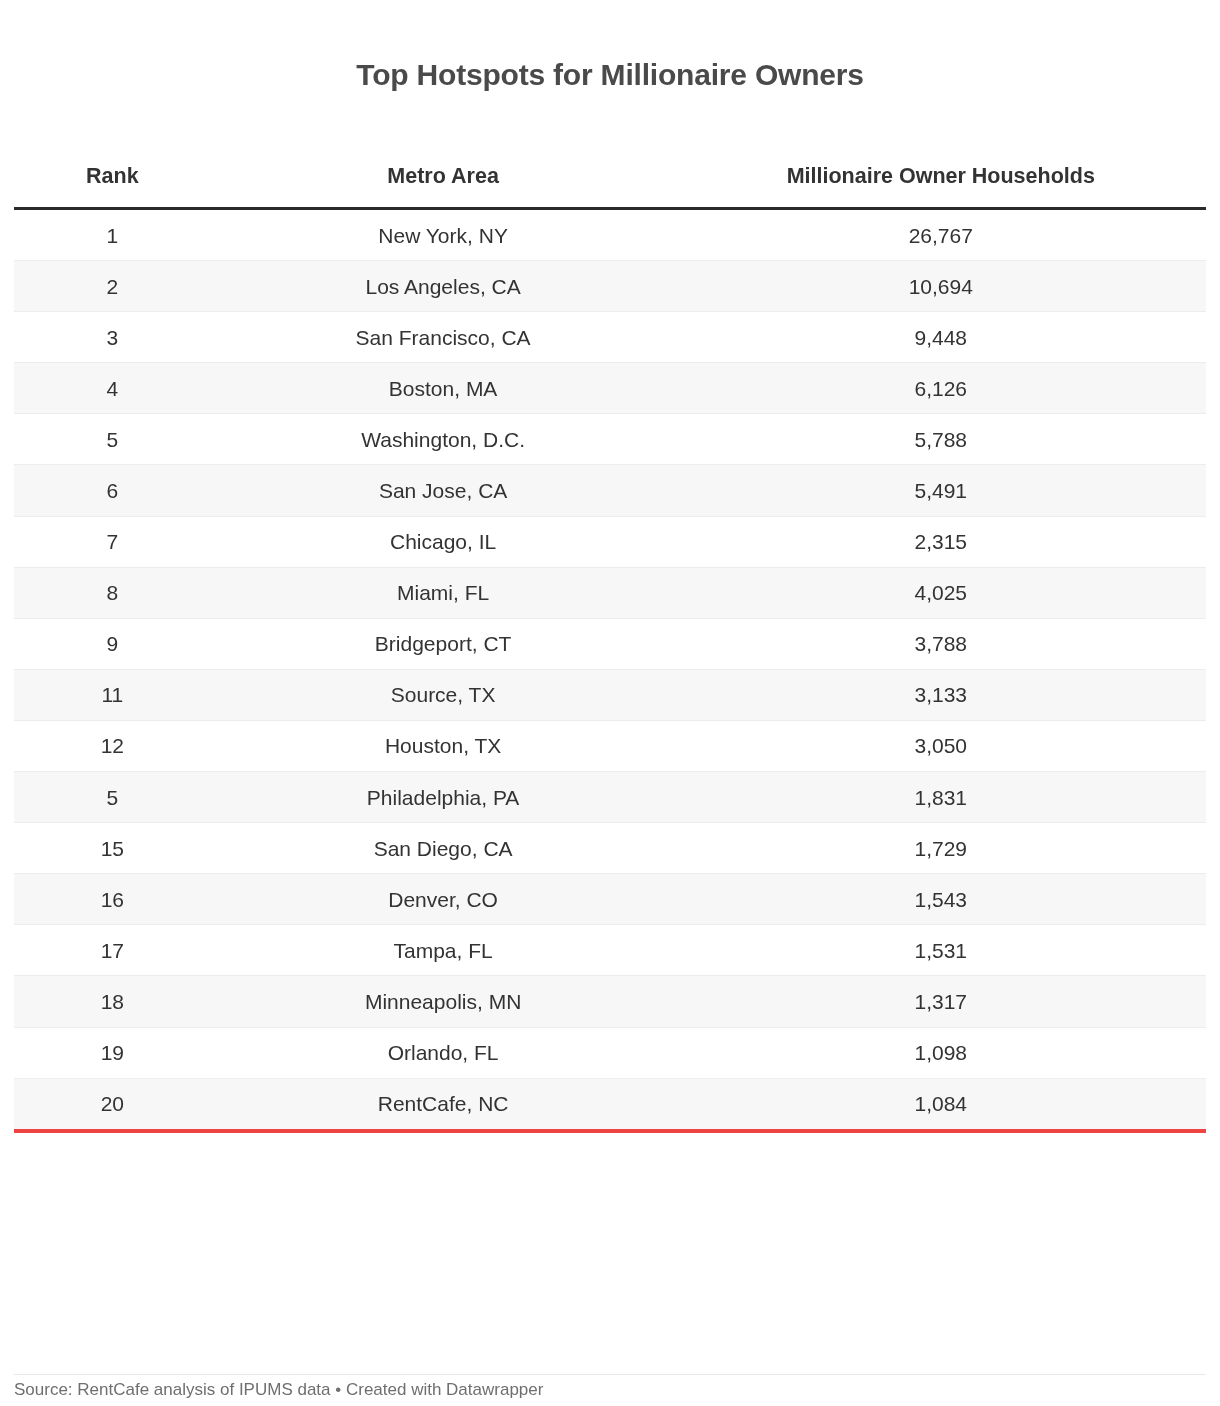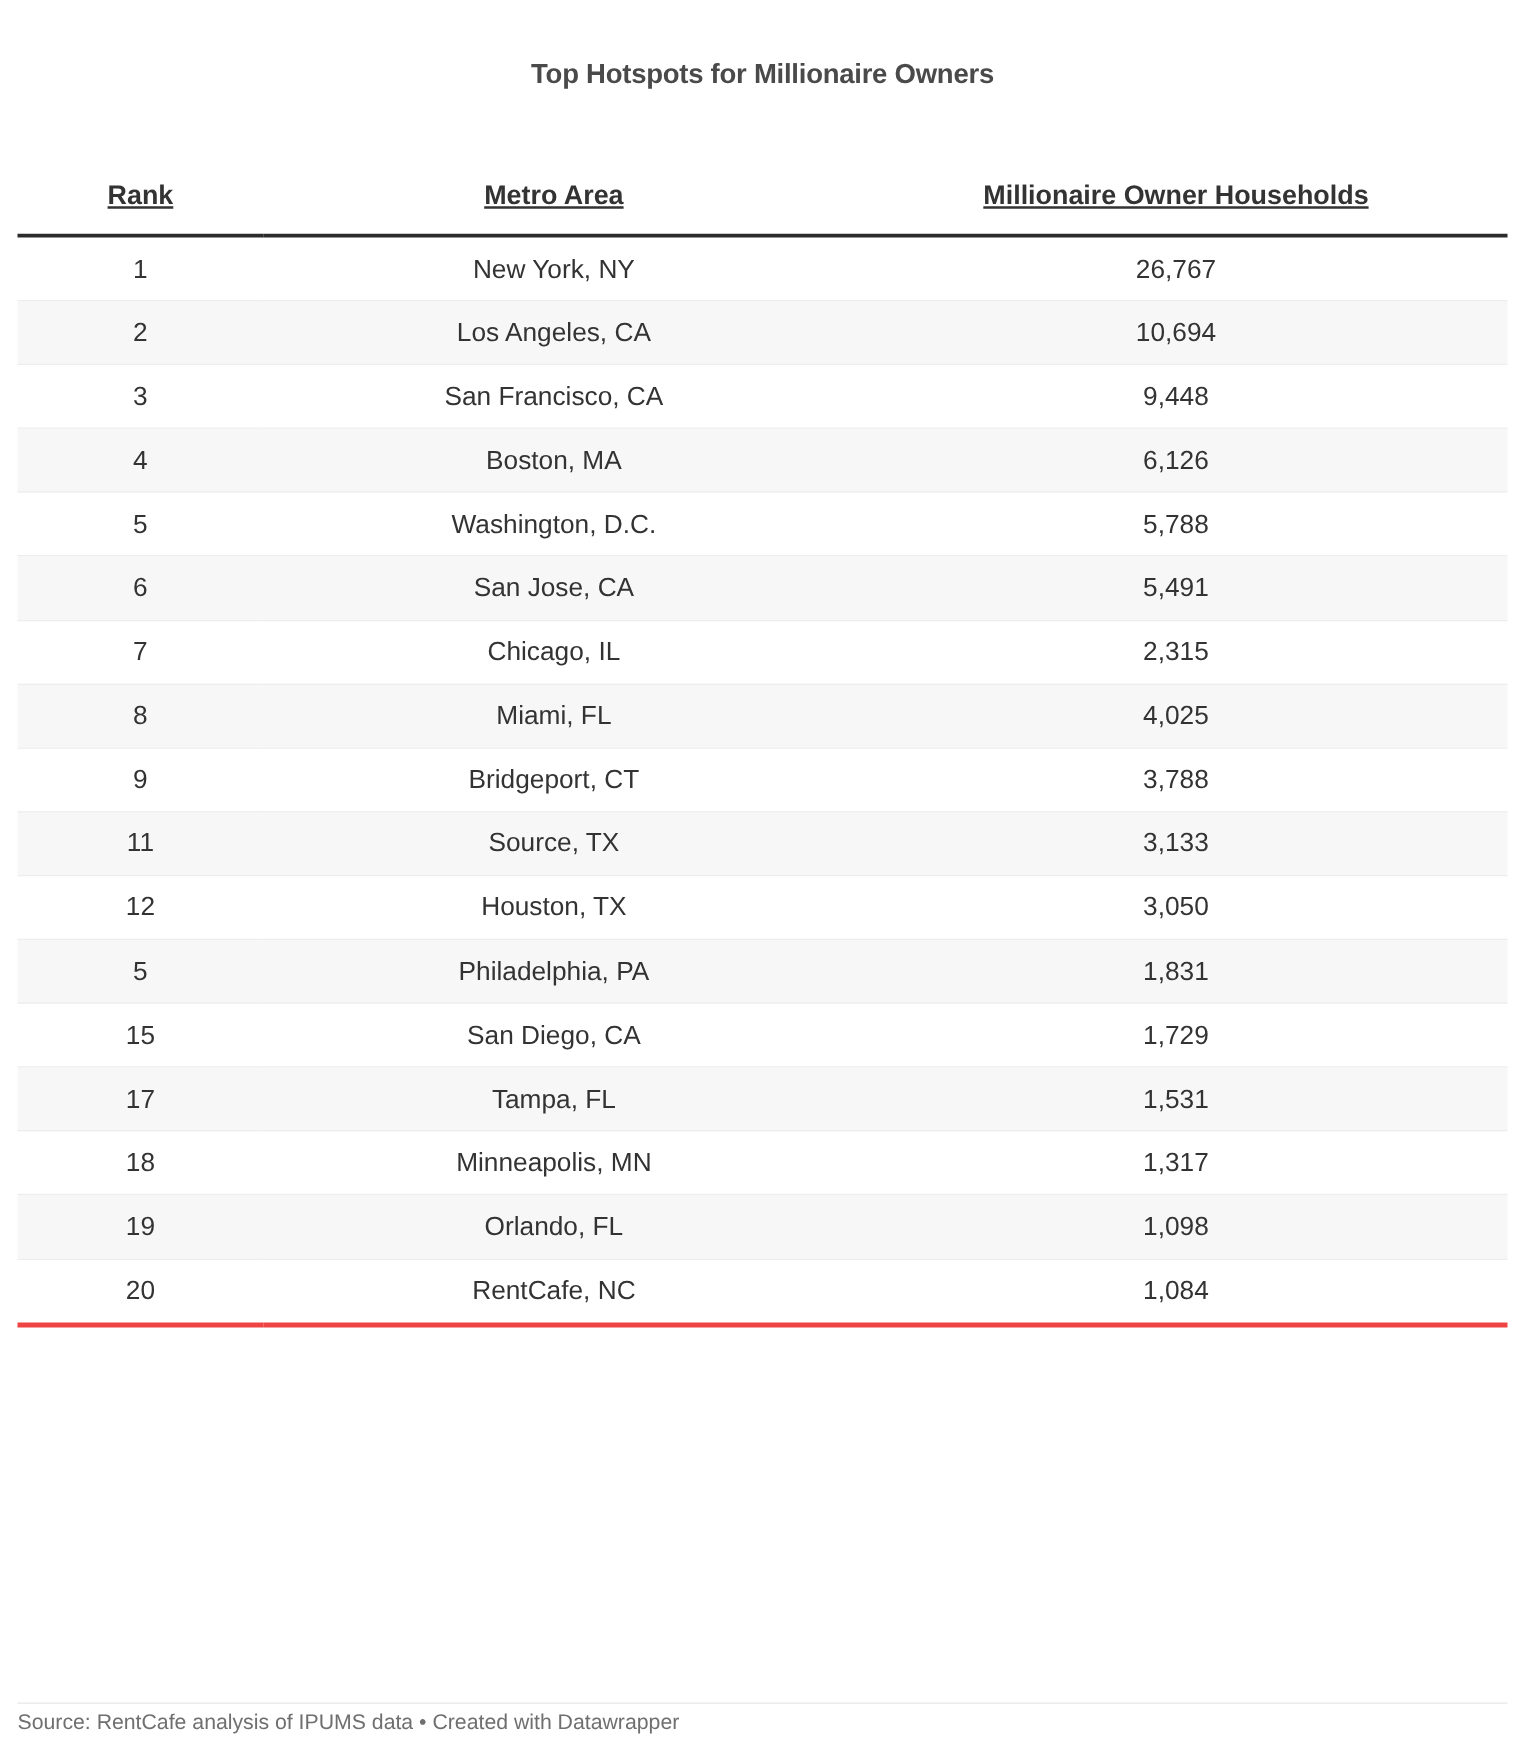--- a/index.html
+++ b/index.html
@@ -16,44 +16,43 @@
   }
   .page {
     position: relative;
     width: 1220px;
     height: 1406px;
     box-sizing: border-box;
     padding: 0 14px;
   }
   .chart-title {
     text-align: center;
-    font-size: 22px;
+    font-size: 30px;
     font-weight: bold;
     color: #4a4a4a;
     letter-spacing: -0.2px;
     padding-top: 42px;
     padding-bottom: 0;
-    margin: 4px;
+    margin: 16px;
   }
   .table-wrap {
     margin-top: 72px;
   }
   table.data-table {
     width: 100%;
     border-collapse: collapse;
     table-layout: fixed;
   }
   table.data-table thead th {
     font-size: 21.5px;
     font-weight: bold;
     color: #333333;
     padding: 0 0 18px 0;
     border-bottom: 3px solid #2b2b2b;
     vertical-align: bottom;
-    text-decoration: underline;
   }
   th.col-rank, td.col-rank {
     width: 16.5%;
     text-align: center;
   }
   th.col-metro, td.col-metro {
     width: 39%;
     text-align: center;
   }
   th.col-value, td.col-value {
@@ -163,20 +162,25 @@
           <td class="col-rank">5</td>
           <td class="col-metro">Philadelphia, PA</td>
           <td class="col-value">1,831</td>
         </tr>
         <tr>
           <td class="col-rank">15</td>
           <td class="col-metro">San Diego, CA</td>
           <td class="col-value">1,729</td>
         </tr>
         <tr>
+          <td class="col-rank">16</td>
+          <td class="col-metro">Denver, CO</td>
+          <td class="col-value">1,543</td>
+        </tr>
+        <tr>
           <td class="col-rank">17</td>
           <td class="col-metro">Tampa, FL</td>
           <td class="col-value">1,531</td>
         </tr>
         <tr>
           <td class="col-rank">18</td>
           <td class="col-metro">Minneapolis, MN</td>
           <td class="col-value">1,317</td>
         </tr>
         <tr>

